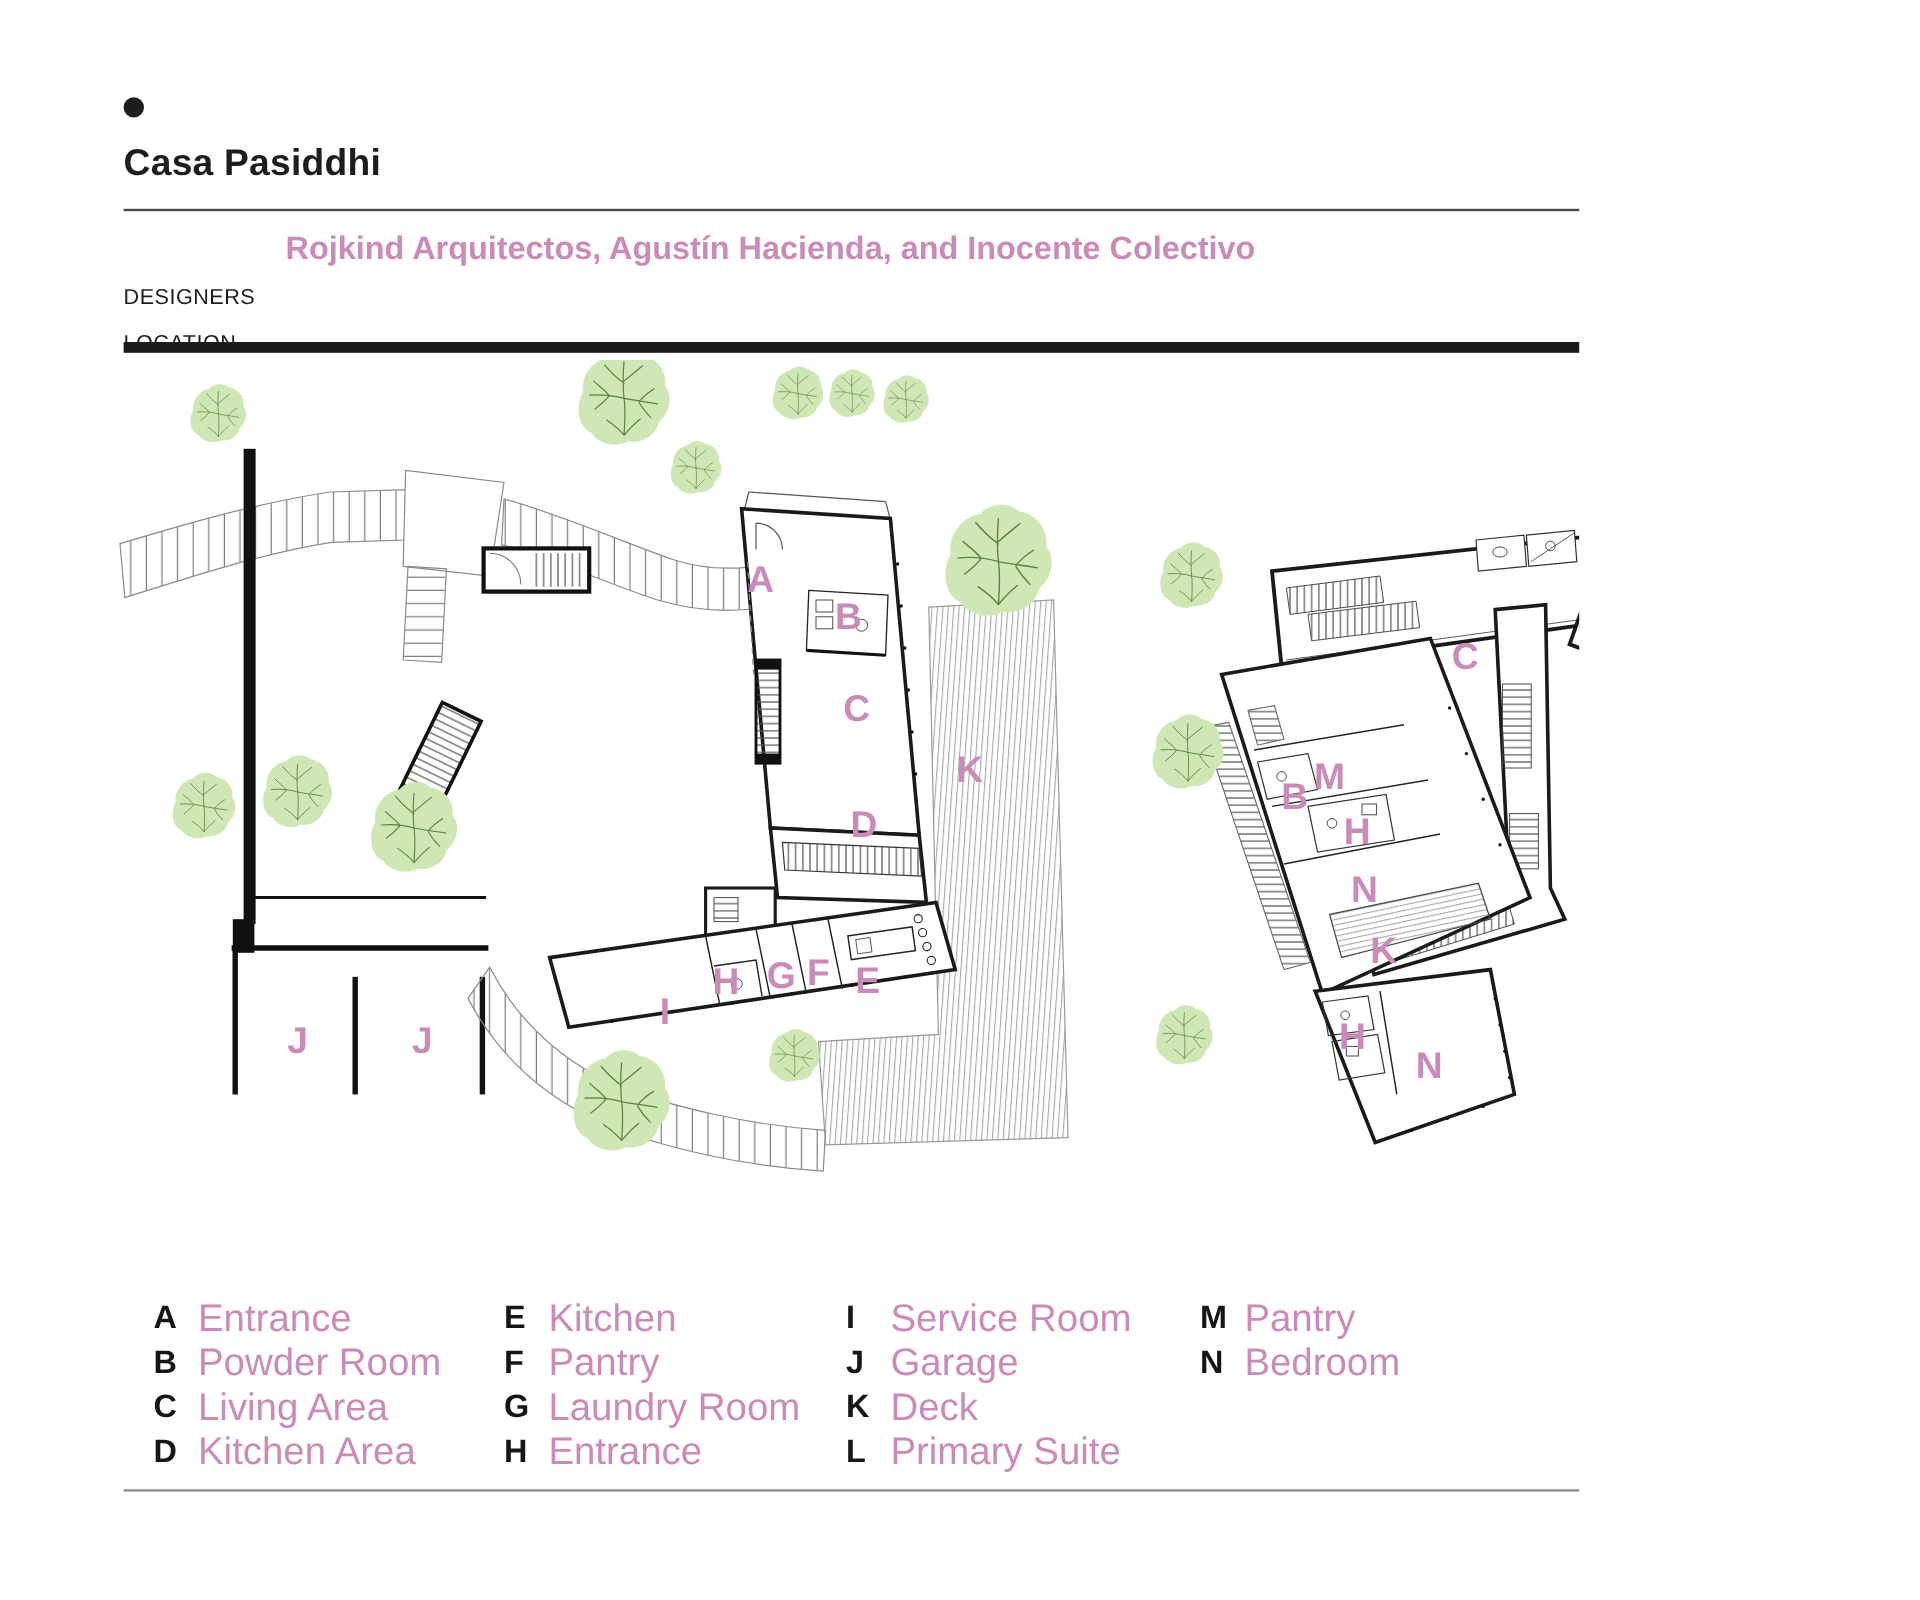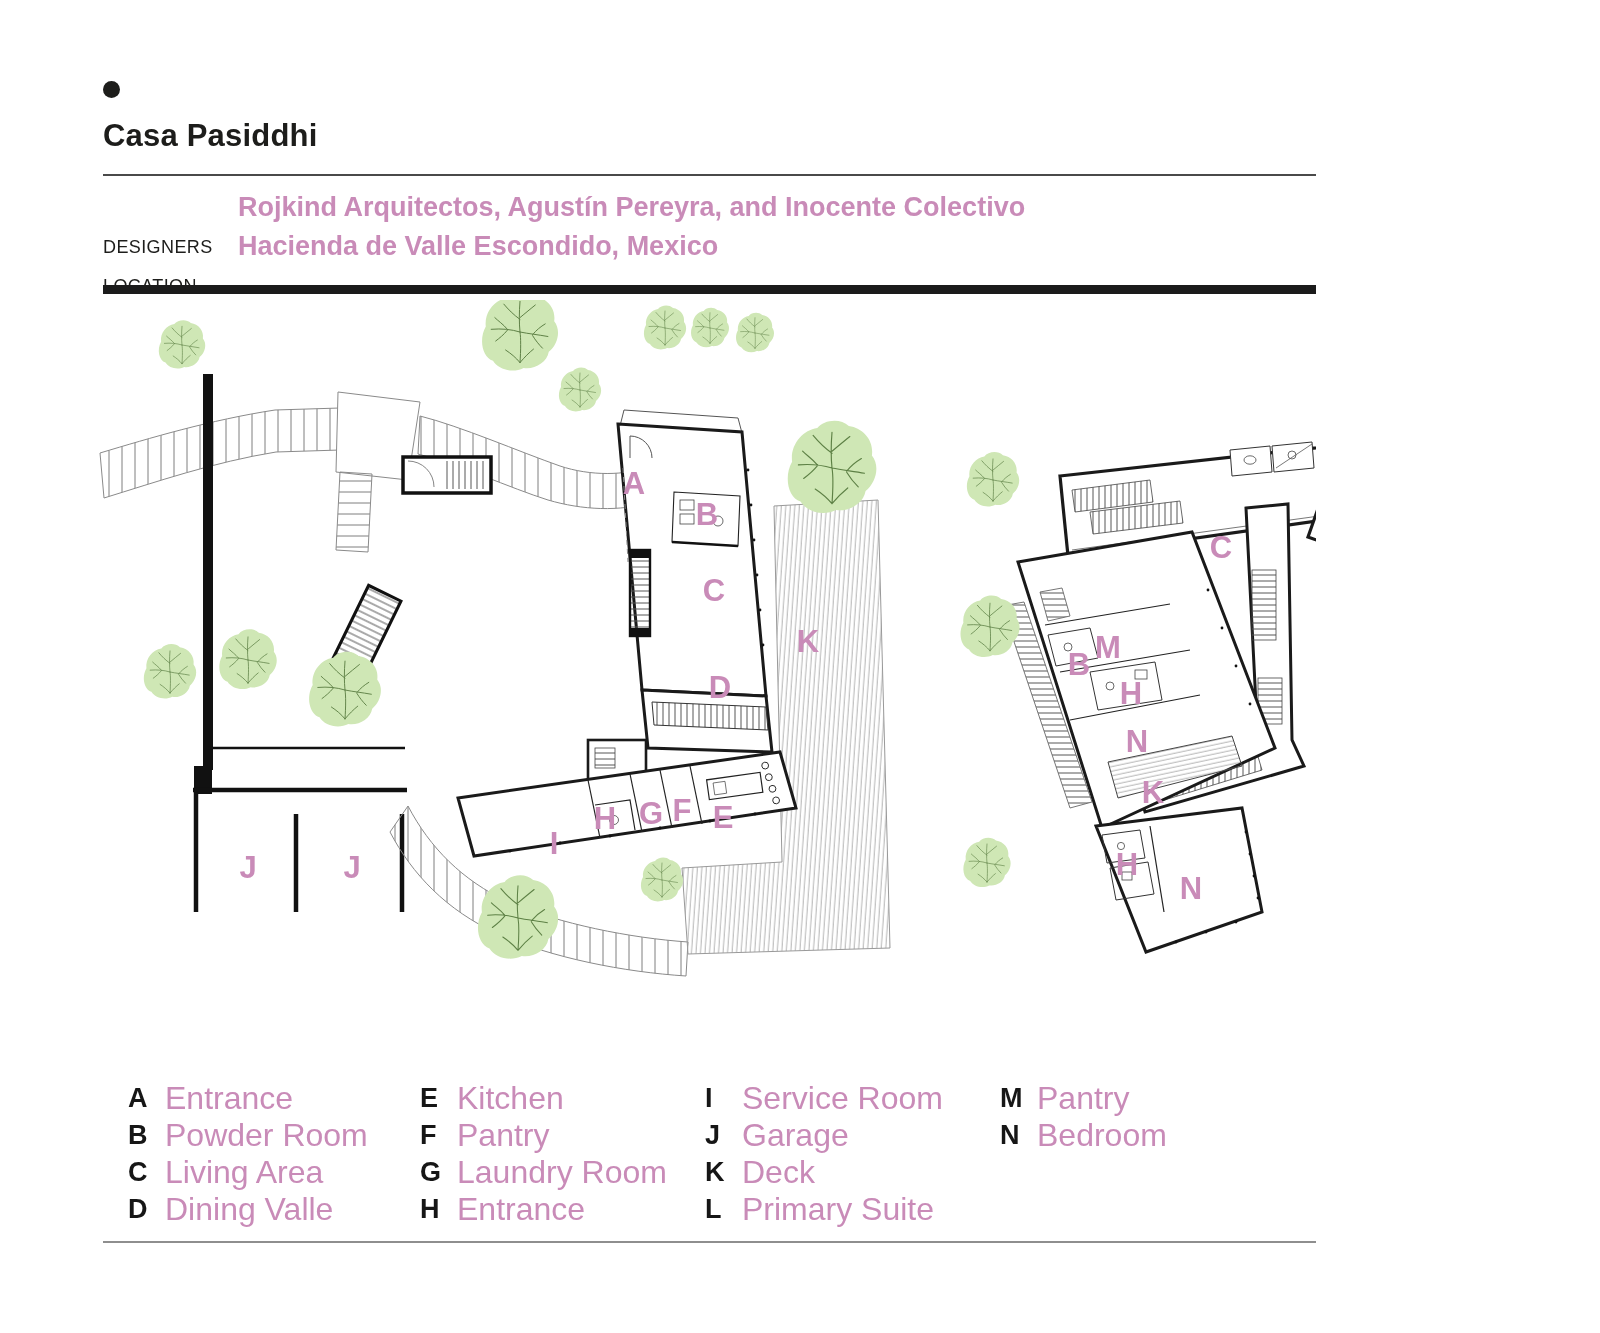--- a/index.html
+++ b/index.html
@@ -44,23 +44,22 @@
   <div class="abs" id="page-title">Casa Pasiddhi</div>
   <div class="abs" id="rule-top"></div>
 
   <div class="abs" id="compass-n">N</div>
   <svg class="abs" id="compass-icon" width="42" height="42" viewBox="0 0 42 42">
     <circle cx="21" cy="21" r="17" fill="none" stroke="#1d1d1b" stroke-width="2"></circle>
     <path d="M29,30 L13,14 M13,23 L13,14 L22,14" fill="none" stroke="#1d1d1b" stroke-width="2" stroke-linecap="round" stroke-linejoin="round"></path>
   </svg>
 
   <div class="abs meta-label" id="designers-label">DESIGNERS</div>
-  <div class="abs meta-value" id="designers-value">Rojkind Arquitectos, Agustín Pereyra, and Inocente Colectivo</div>
+  <div class="abs meta-value" id="designers-value">Rojkind Arquitectos, Agustín Hacienda, and Inocente Colectivo</div>
   <div class="abs meta-label" id="location-label">LOCATION</div>
-  <div class="abs meta-value" id="location-value">Hacienda de Valle Escondido, Mexico</div>
 
   <div class="abs" id="rule-thick"></div>
 
   <div class="abs plan-wrap" style="left:90px;top:300px;width:810px;height:690px;">
     <svg width="810" height="690" viewBox="0 0 810 690">
       <defs>
         <pattern id="g-deckV" width="4.5" height="10" patternUnits="userSpaceOnUse" patternTransform="rotate(4)">
           <path d="M2,0 V10" stroke="#9b9b9b" stroke-width="0.8"></path>
         </pattern>
         <pattern id="g-stepV" width="13" height="13" patternUnits="userSpaceOnUse">
@@ -321,21 +320,21 @@
         <div class="legend-row">
           <span class="legend-letter">B</span>
           <span class="legend-name">Powder Room</span>
         </div>
         <div class="legend-row">
           <span class="legend-letter">C</span>
           <span class="legend-name">Living Area</span>
         </div>
         <div class="legend-row">
           <span class="legend-letter">D</span>
-          <span class="legend-name">Dining Valle</span>
+          <span class="legend-name">Kitchen Area</span>
         </div>
       </div>
       <div class="legend-col" style="left: 420px;">
         <div class="legend-row">
           <span class="legend-letter">E</span>
           <span class="legend-name">Kitchen</span>
         </div>
         <div class="legend-row">
           <span class="legend-letter">F</span>
           <span class="legend-name">Pantry</span>

